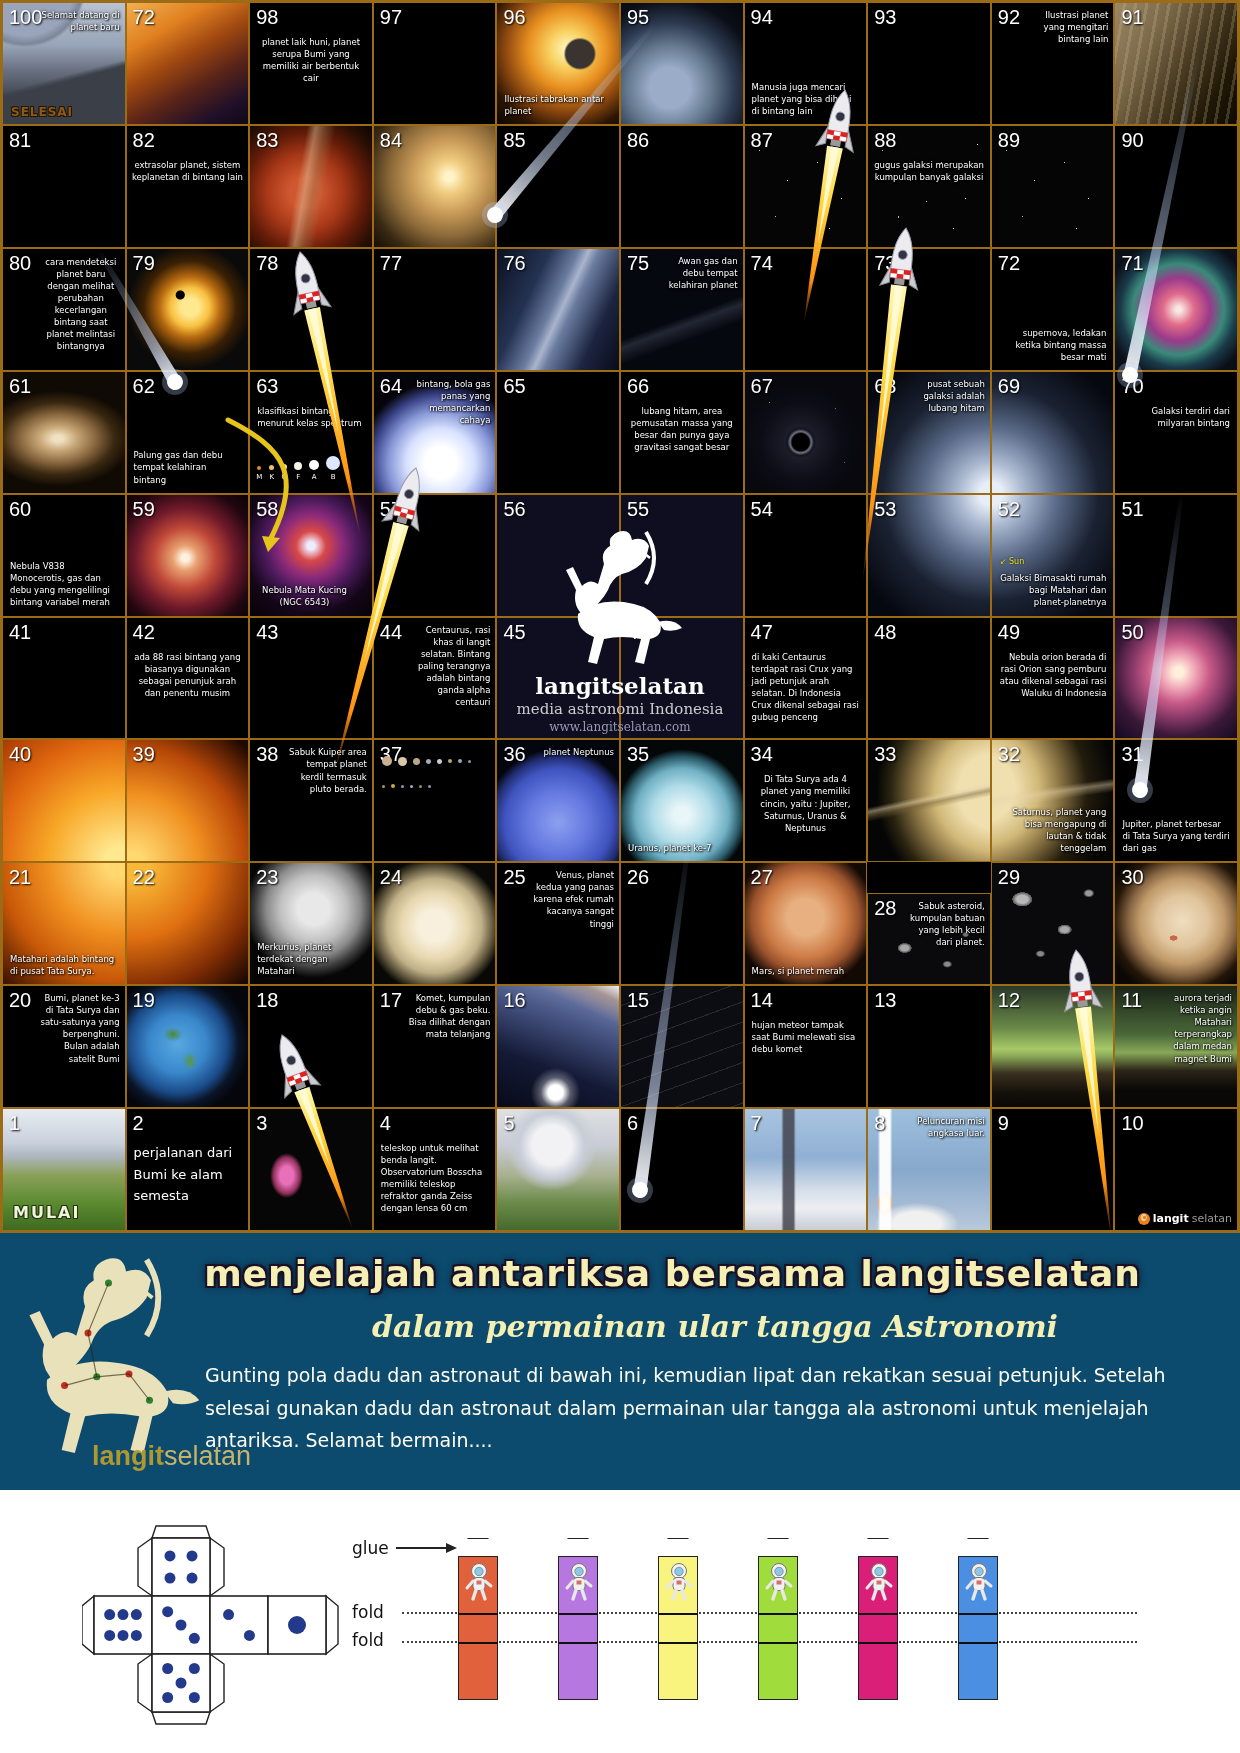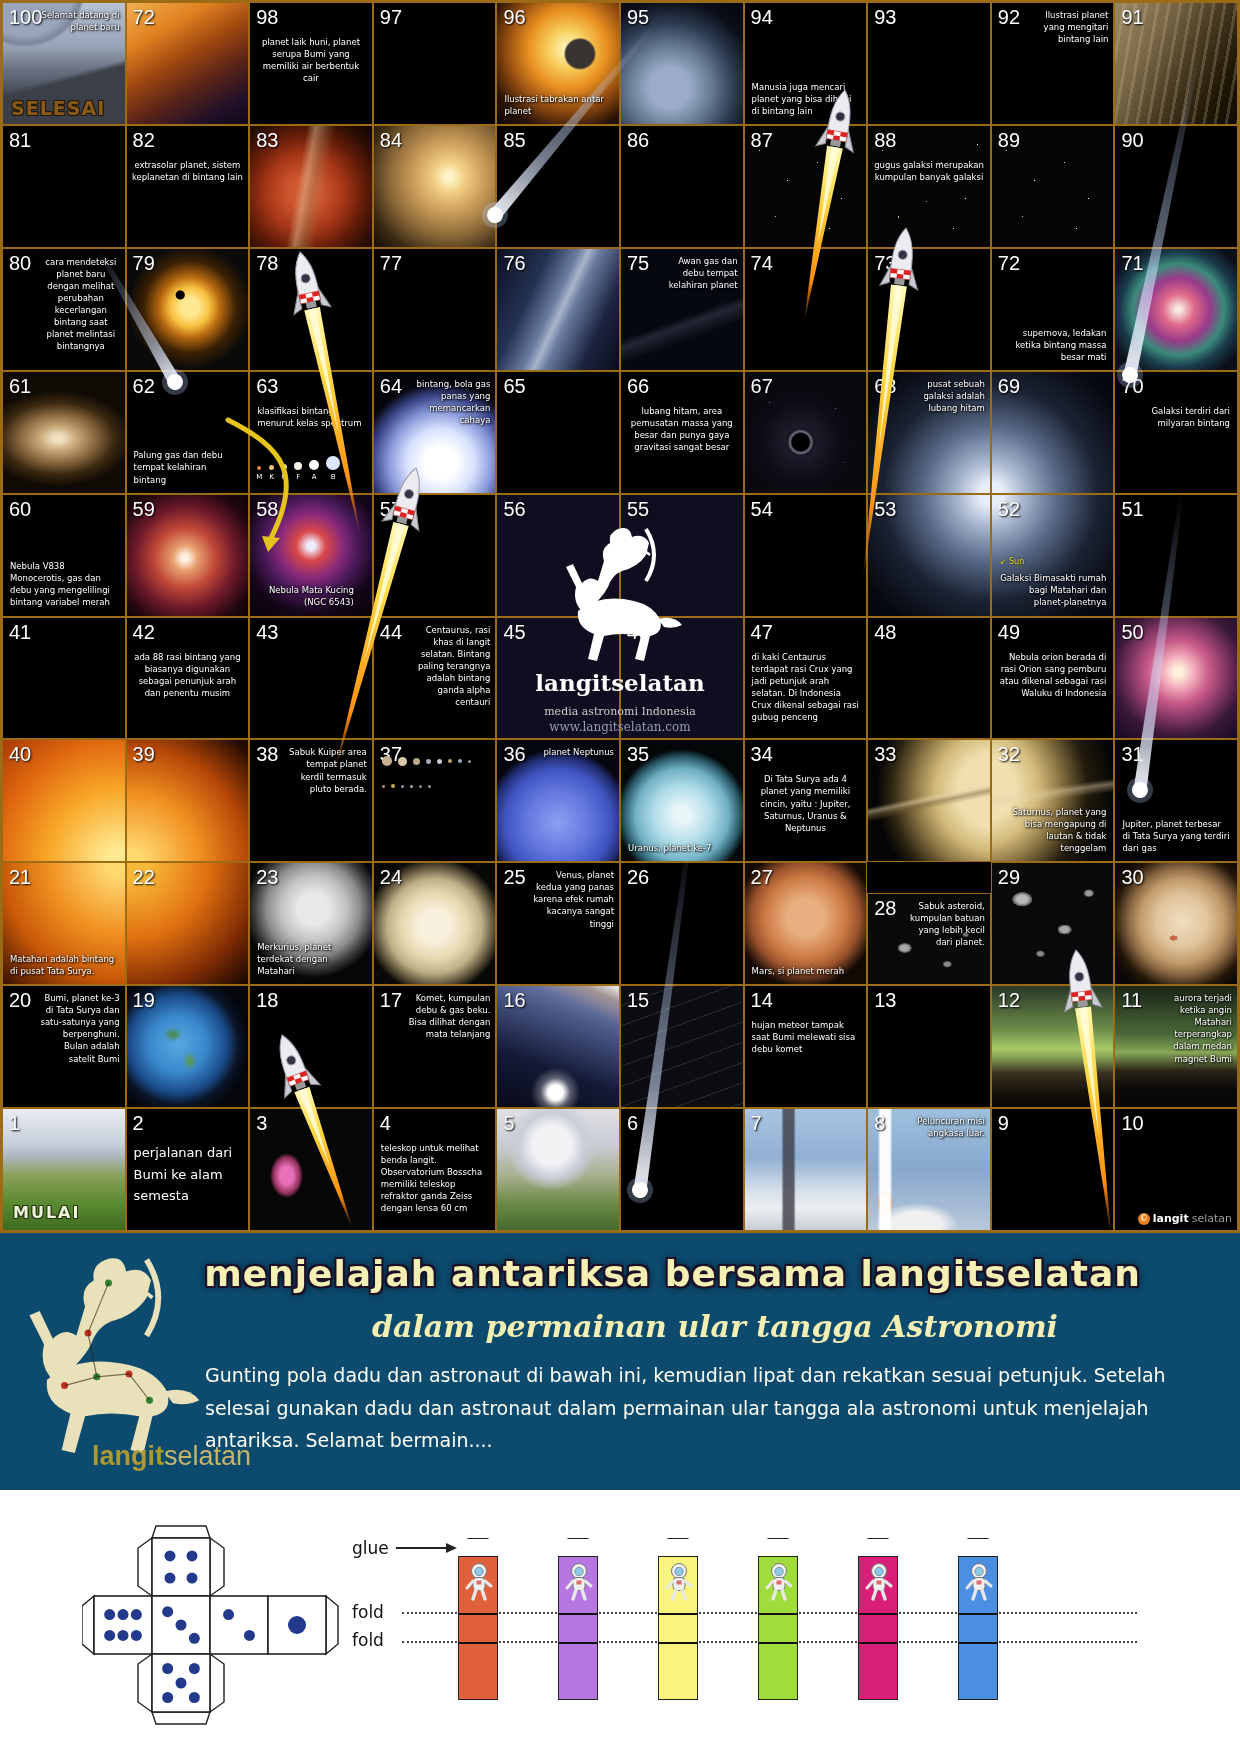--- a/index.html
+++ b/index.html
@@ -10,24 +10,24 @@
   .cell{position:relative;border:1.5px solid #9c6b16;box-sizing:border-box;overflow:hidden;background:#000;}
   .num{position:absolute;top:3px;left:6px;font-family:"Liberation Sans",sans-serif;font-size:20px;color:#fff;text-shadow:1px 1px 2px #000;z-index:2;}
   .ct{position:absolute;font-size:8.5px;line-height:1.42;color:#fff;text-shadow:0 0 3px #000,1px 1px 2px #000;z-index:2;}
   .pos-tr{top:6px;right:5px;left:34px;text-align:right}
   .pos-tcn{top:7px;left:38px;right:4px;text-align:center}
   .pos-cc{top:33px;left:5px;right:5px;text-align:center}
   .pos-cl{top:33px;left:7px;right:7px;text-align:left}
   .pos-cr{top:33px;left:7px;right:7px;text-align:right}
   .pos-bl{bottom:7px;left:7px;right:7px;text-align:left}
   .pos-br{bottom:7px;left:7px;right:7px;text-align:right}
-  .pos-bc{bottom:7px;left:5px;right:18px;text-align:right}
+  .pos-bc{bottom:7px;left:5px;right:18px;text-align:center}
   .ct.big{font-size:13px;line-height:1.65}
   .badge{position:absolute;z-index:2;font-weight:bold;font-family:"DejaVu Sans",sans-serif;}
-  .badge.finish{bottom:5px;left:8px;font-size:19px;letter-spacing:1px;color:#8a5a1a;text-shadow:1px 1px 0 #241604,-1px -1px 0 #241604,1px -1px 0 #241604,-1px 1px 0 #241604;}
+  .badge.finish{bottom:5px;left:8px;font-size:12px;letter-spacing:1px;color:#8a5a1a;text-shadow:1px 1px 0 #241604,-1px -1px 0 #241604,1px -1px 0 #241604,-1px 1px 0 #241604;}
   .badge.start{bottom:8px;left:10px;font-size:16px;letter-spacing:2px;color:#eef4da;text-shadow:1px 1px 0 #24330e,-1px -1px 0 #24330e,1px -1px 0 #24330e,-1px 1px 0 #24330e;}
   .sunlabel{position:absolute;top:62px;left:8px;color:#e8e020;font-size:8px;z-index:2;text-shadow:0 0 2px #000;}
   .copy{position:absolute;bottom:5px;right:5px;display:flex;align-items:center;gap:3px;font-size:11px;color:#fff;z-index:2;}
   .copy .c{width:12px;height:12px;border-radius:50%;background:#e8821e;color:#fff;font-size:8px;line-height:12px;text-align:center;}
   .copy .lt{color:#9a9a9a;}
   .spec{position:absolute;left:6px;right:4px;bottom:12px;display:flex;align-items:flex-end;gap:7px;z-index:2;}
   .spec .col{display:flex;flex-direction:column;align-items:center;gap:3px;}
   .spec .dot{border-radius:50%;}
   .spec .lab{font-size:7px;color:#fff;}
   .planets{position:absolute;left:8px;right:4px;top:16px;z-index:2;}
@@ -77,21 +77,21 @@
   .bg-aurora{background:linear-gradient(#2a3828 0%,#6a8a48 35%,#a8c868 52%,#8aa858 58%,#3a3020 72%,#14100a 88%,#0a0806);}
   .bg-aurora-dark{background:linear-gradient(#1a2418 0%,#4a6838 40%,#88a858 55%,#2a2418 70%,#0a0806 86%);}
   .bg-house{background:linear-gradient(#e8ecf2 0%,#c8d0dc 28%,#b0b8c4 38%,#8aa058 55%,#5a8a30 78%,#3f6a20);}
   .bg-stargazer{background-color:#060606;background-image:radial-gradient(22px 30px at 30% 55%,#e870b8 30%,#90305a 60%,rgba(0,0,0,0) 75%);}
   .bg-observatory{background-image:radial-gradient(circle at 45% 30%,#f2f2f4 18%,#c8cdd8 30%,rgba(0,0,0,0) 42%),linear-gradient(#e0e0e4 0%,#c8ccd4 30%,#a8b090 55%,#6a8a48 78%,#466a2e);}
   .bg-launch-l{background-image:linear-gradient(90deg,rgba(0,0,0,0) 30%,rgba(60,60,70,.8) 32%,rgba(60,60,70,.8) 40%,rgba(0,0,0,0) 42%),linear-gradient(#a8c4e0 0%,#90b0d4 40%,#d8e0ea 68%,#eceef2 82%,#c8ccd4);}
   .bg-launch-r{background-image:linear-gradient(90deg,rgba(0,0,0,0) 8%,rgba(255,255,255,.95) 10%,rgba(255,255,255,.95) 18%,rgba(0,0,0,0) 20%),radial-gradient(10px 18px at 14% 78%,#ffd860 30%,#f08018 60%,rgba(0,0,0,0) 75%),radial-gradient(60px 30px at 40% 95%,#f0f0f0 40%,rgba(0,0,0,0) 70%),linear-gradient(#9ec0de,#88a8cc 50%,#b8c8da);}
   #overlay{position:absolute;inset:0;z-index:5;pointer-events:none;}
   .logo-block{position:absolute;left:496px;top:493px;width:248px;height:247px;z-index:3;display:flex;flex-direction:column;align-items:center;justify-content:flex-end;padding-bottom:6px;box-sizing:border-box;pointer-events:none;}
   .lb-name{font-family:"DejaVu Serif",serif;font-size:23px;font-weight:bold;color:#fff;}
-  .lb-line2{font-family:"DejaVu Serif",serif;font-size:11px;color:#ccc;margin-top:9px;}
+  .lb-line2{font-family:"DejaVu Serif",serif;font-size:15px;color:#ccc;margin-top:1px;}
   .lb-line3{font-family:"DejaVu Serif",serif;font-size:12px;color:#9a9ab8;margin-top:2px;}
   
   .banner{position:absolute;left:0;top:1233px;width:1240px;height:257px;background:#0c4a6e;overflow:hidden;}
   .title1{position:absolute;top:20px;left:135px;right:30px;text-align:center;font-size:36px;font-weight:800;letter-spacing:1px;color:#f4efb2;text-shadow:2px 2px 0 #1c1028,-2px 2px 0 #1c1028,2px -2px 0 #1c1028,-2px -2px 0 #1c1028,0 0 8px #000;}
   .title2{position:absolute;top:76px;left:215px;right:25px;text-align:center;font-family:"DejaVu Serif",serif;font-style:italic;font-weight:bold;font-size:30px;color:#f4efb2;}
   .instructions{position:absolute;top:126px;left:205px;width:965px;font-size:19px;line-height:1.72;color:#fffef2;}
   .wordmark{position:absolute;left:92px;top:208px;font-size:27px;font-family:"Liberation Sans",sans-serif;}
   .wordmark b{color:#ad9832;font-weight:bold;}
   .wordmark span{color:#c5b46a;font-weight:400;}
   .banner-centaur{position:absolute;left:6px;top:6px;}

